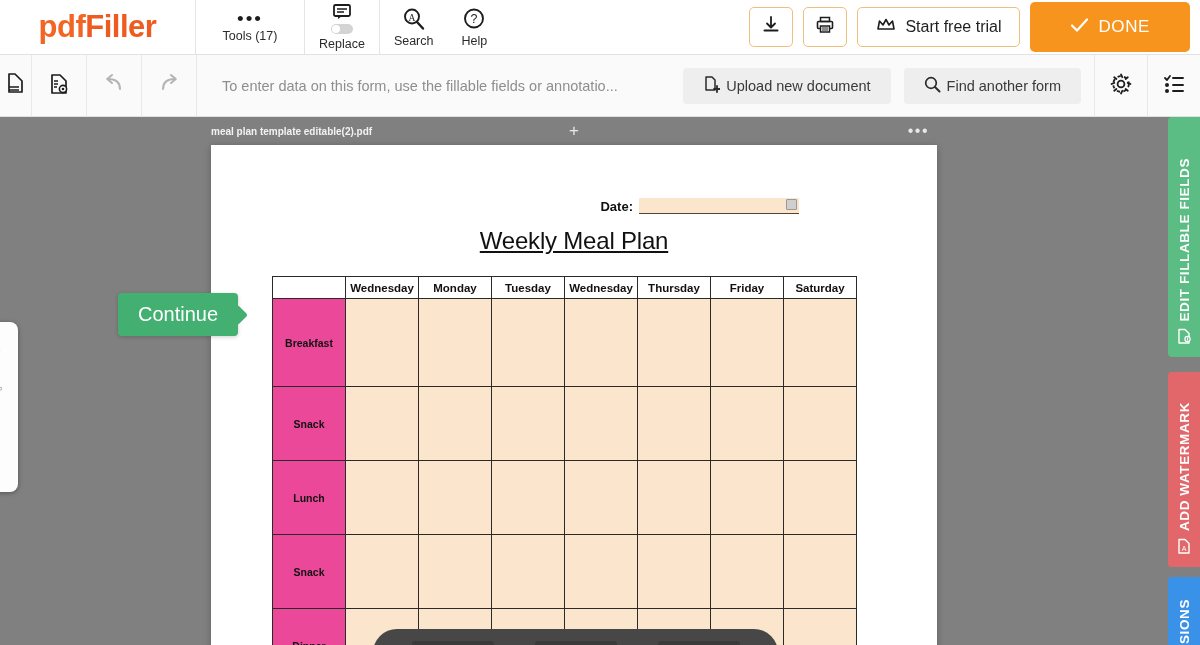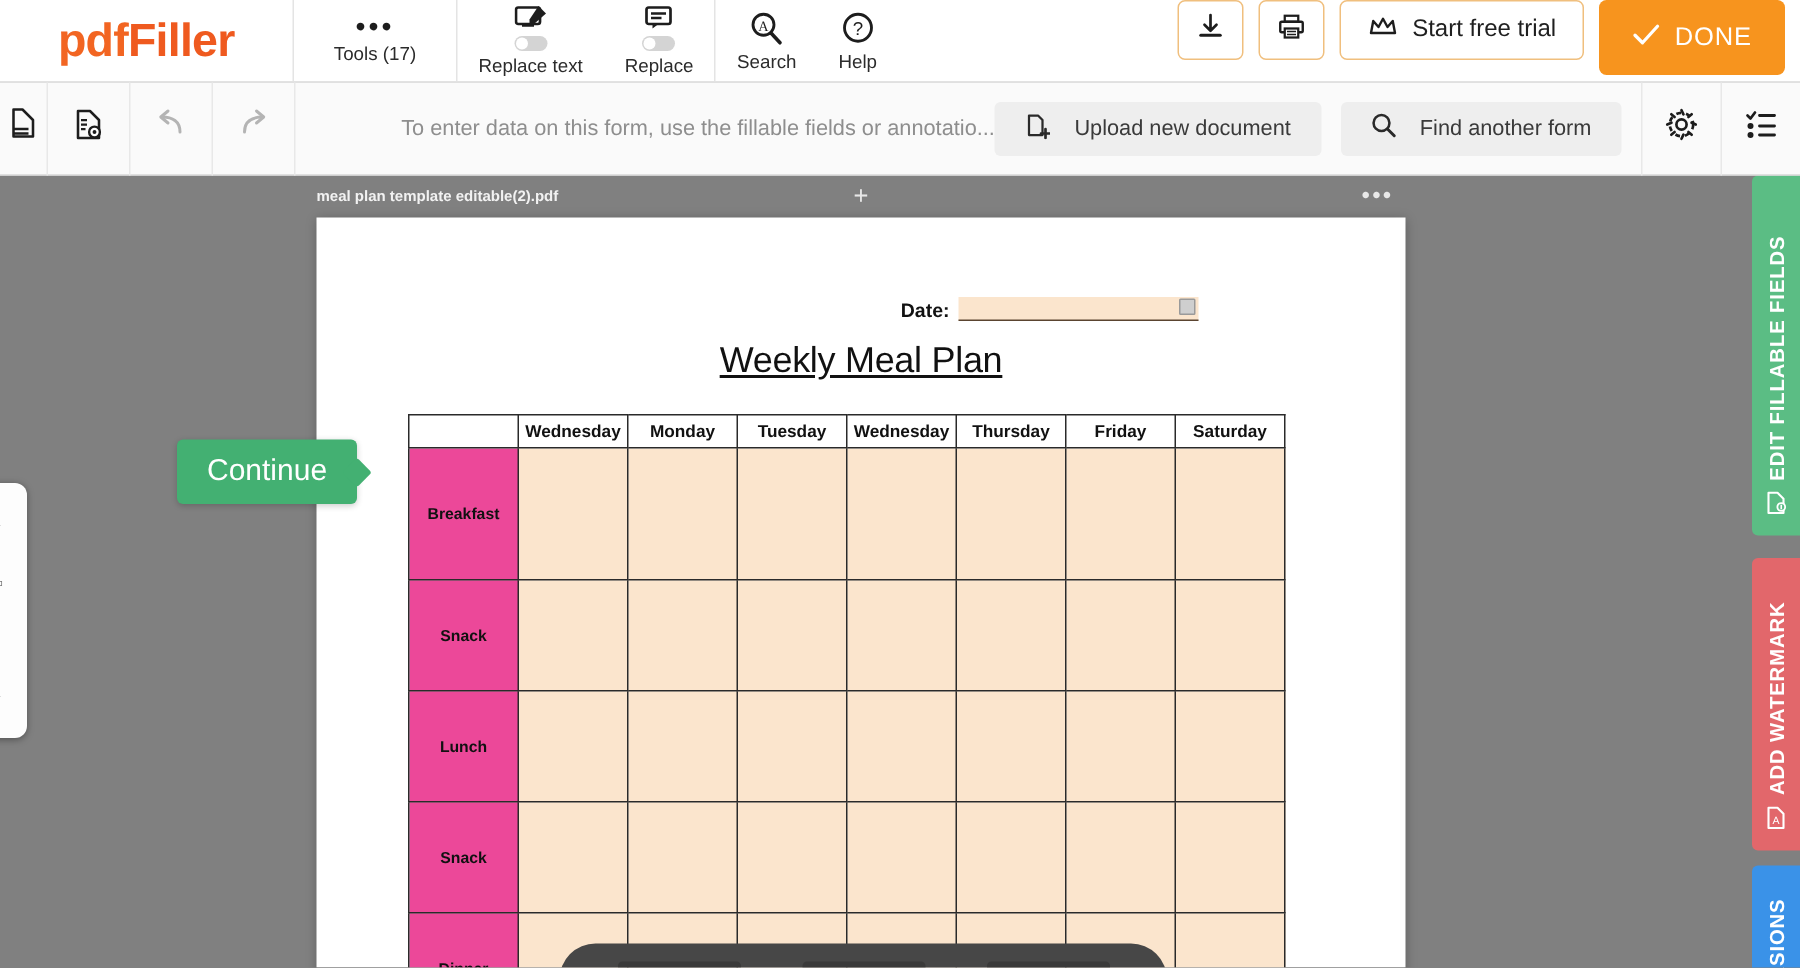--- a/index.html
+++ b/index.html
@@ -41,54 +41,54 @@
   .mini-toggle {
     width: 22px; height: 10px; border-radius: 5px; background: #d4d4d4;
     margin-top: 3px; position: relative;
   }
   .mini-toggle::before {
     content: ""; position: absolute; left: 1px; top: 1px;
     width: 8px; height: 8px; border-radius: 50%; background: #fff;
   }
   .icon-svg { display: block; }
 
-  .hdr-right { margin-left: auto; display: flex; align-items: flex-start; gap: 10px; padding-right: 10px; }
+  .hdr-right { margin-left: auto; display: flex; align-items: center; gap: 10px; padding-right: 10px; }
   .sq-btn {
     width: 44px; height: 40px; border: 1px solid #f0bf7e; border-radius: 5px;
     background: #fff; display: flex; align-items: center; justify-content: center; cursor: pointer;
   }
   .trial-btn {
     height: 40px; padding: 0 18px; border: 1px solid #f0bf7e; border-radius: 5px;
     background: #fff; display: flex; align-items: center; gap: 9px; cursor: pointer;
     font-size: 16px; color: #1f1f1f;
   }
   .done-btn {
-    height: 50px; padding: 0 22px; border-radius: 5px; background: #f7941e;
+    height: 50px; padding: 0 40px; border-radius: 5px; background: #f7941e;
     display: flex; align-items: center; gap: 9px; cursor: pointer;
     font-size: 17px; color: #fff; letter-spacing: 0.6px;
   }
 
   
   .subbar {
     position: absolute; left: 0; top: 55px; width: 1200px; height: 62px;
     background: #fafafa; border-bottom: 1px solid #e0e0e0;
     display: flex; align-items: center; z-index: 29;
   }
   .sb-icon {
     width: 55px; height: 62px; display: flex; align-items: center; justify-content: center;
     border-right: 1px solid #e8e8e8; cursor: pointer;
   }
   .sb-icon.first { width: 32px; }
   .hint {
     flex: 1; padding-left: 25px; font-size: 14.5px; color: #8e8e8e;
-    white-space: nowrap; overflow: hidden; text-align: right;
+    white-space: nowrap; overflow: hidden;
   }
   .pill-btn {
     height: 36px; padding: 0 20px; border-radius: 4px; background: #eeeeee;
-    display: flex; align-items: center; gap: 16px; cursor: pointer;
+    display: flex; align-items: center; gap: 6px; cursor: pointer;
     font-size: 14.5px; color: #3a3a3a; margin-right: 13px; white-space: nowrap;
   }
   .sb-right-icon {
     width: 52px; height: 62px; display: flex; align-items: center; justify-content: center;
     cursor: pointer;
   }
   .sb-divider { width: 1px; height: 62px; background: #e8e8e8; }
 
   
   .workspace {
@@ -220,31 +220,20 @@
       <span class="pdf">pdf</span>
         <span class="filler">Filler</span>
     </div>
 
     <div class="tb-cell tools-cell">
       <span class="dots">•••</span>
       <span class="tb-label">Tools (17)</span>
     </div>
     <div class="tb-sep"></div>
 
-    <div class="tb-cell">
-      <span class="toggle-icon">
-        <svg class="icon-svg" width="22" height="18" viewBox="0 0 22 18">
-          <rect x="1" y="2" width="16" height="11" rx="1.5" fill="none" stroke="#1d1d1d" stroke-width="1.8"></rect>
-          <path d="M5 14 L13 14" stroke="#1d1d1d" stroke-width="1.8"></path>
-          <path d="M16 1 L21 6 L13 13 L10 13 L10 10 Z" fill="#1d1d1d"></path>
-        </svg>
-        <span class="mini-toggle"></span>
-      </span>
-      <span class="tb-label">Replace text</span>
-    </div>
 
     <div class="tb-cell">
       <span class="toggle-icon">
         <svg class="icon-svg" width="22" height="18" viewBox="0 0 22 18">
           <rect x="3" y="2" width="16" height="11" rx="1.5" fill="none" stroke="#1d1d1d" stroke-width="1.8"></rect>
           <path d="M6 6 H16 M6 9 H13" stroke="#1d1d1d" stroke-width="1.6"></path>
           <path d="M7 13 L7 16 L11 13 Z" fill="#1d1d1d"></path>
         </svg>
         <span class="mini-toggle"></span>
       </span>

